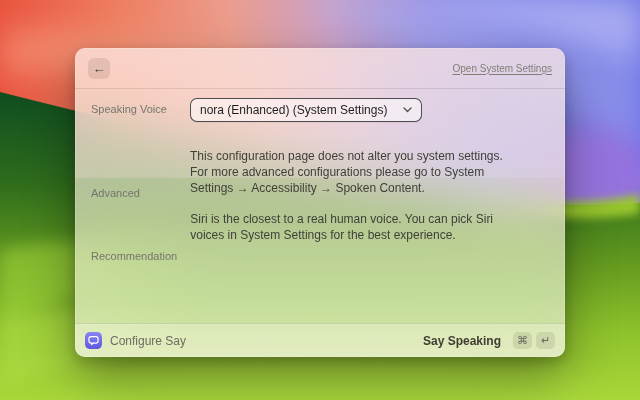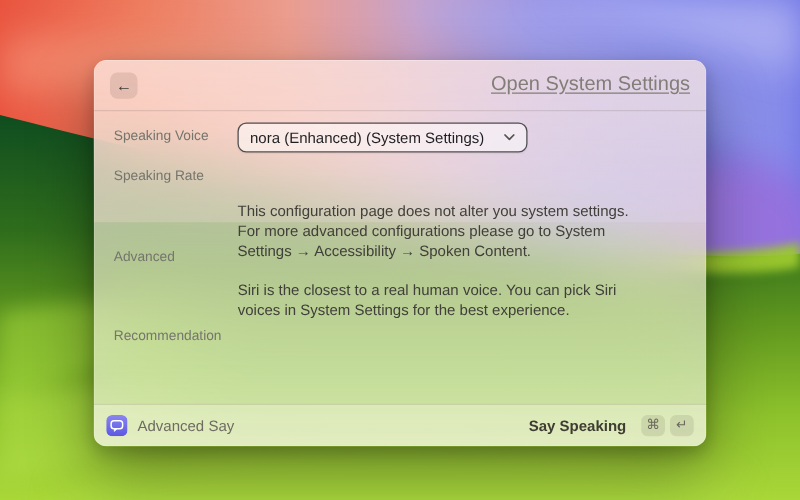--- a/index.html
+++ b/index.html
@@ -30,21 +30,21 @@
   .win-header{
     flex:0 0 40px;display:flex;align-items:center;justify-content:space-between;
     padding:0 13px;border-bottom:1px solid rgba(80,70,60,0.15);
   }
   .back-btn{
     width:22px;height:21px;border-radius:6px;background:rgba(70,50,45,0.12);
     display:flex;align-items:center;justify-content:center;
     color:#3e3c38;font-size:13px;font-weight:700;cursor:pointer;line-height:1;
   }
   .open-link{
-    font-size:16px;color:#827e77;text-decoration:underline;text-underline-offset:2px;cursor:pointer;
+    font-size:10px;color:#827e77;text-decoration:underline;text-underline-offset:2px;cursor:pointer;
   }
   .win-content{flex:1 1 auto;padding:9px 13px 0 0;}
   .row{display:flex;margin-bottom:13px;}
   .row-label{
     flex:0 0 115px;text-align:left;padding-right:13px;box-sizing:border-box;
     font-size:11px;color:#76756d;align-self:center;line-height:1.2;padding-left:16px;
   }
   .row.info .row-label{align-self:flex-start;padding-top:2px;margin-top:37px;}
   .select{
     width:232px;height:24px;box-sizing:border-box;border-radius:7px;
@@ -144,21 +144,20 @@
         <span class="select-value">nora (Enhanced) (System Settings)</span>
         <span class="chevron">
           <svg width="9" height="6" viewBox="0 0 9 6">
               <polyline points="1,1 4.5,4.5 8,1" fill="none" stroke="#55534c" stroke-width="1.4" stroke-linecap="round" stroke-linejoin="round"></polyline>
             </svg>
         </span>
       </div>
     </div>
 
     <div class="row">
-      <div class="row-label">Speaking Rate</div>
     </div>
 
 
     <div class="row info" style="margin-top:3px;">
       <div class="row-label">Advanced</div>
       <div class="info-text">This configuration page does not alter you system settings. For more advanced configurations please go to System Settings → Accessibility → Spoken Content.</div>
     </div>
 
     <div class="row info">
       <div class="row-label">Recommendation</div>
@@ -173,21 +172,21 @@
         <defs>
           <linearGradient id="iconGrad" x1="0" y1="0" x2="0" y2="1">
             <stop offset="0" stop-color="#8a86f2"></stop>
             <stop offset="1" stop-color="#5b58e0"></stop>
           </linearGradient>
         </defs>
         <rect x="0" y="0" width="20" height="20" rx="5" fill="url(#iconGrad)"></rect>
         <rect x="4.6" y="5.4" width="10.8" height="7.6" rx="2.6" fill="none" stroke="#ffffff" stroke-width="1.4"></rect>
         <path d="M7.6 12.8 L7.6 15.4 L10.4 12.8" fill="#ffffff" stroke="#ffffff" stroke-width="0.8" stroke-linejoin="round"></path>
       </svg>
-      <span class="app-name">Advanced Say</span>
+      <span class="app-name">Configure Say</span>
     </div>
     <div class="footer-right">
       <span class="action-label">Say Speaking</span>
       <span class="key-badge">⌘</span>
       <span class="key-badge">↵</span>
     </div>
   </div>
 
 </div>
 

